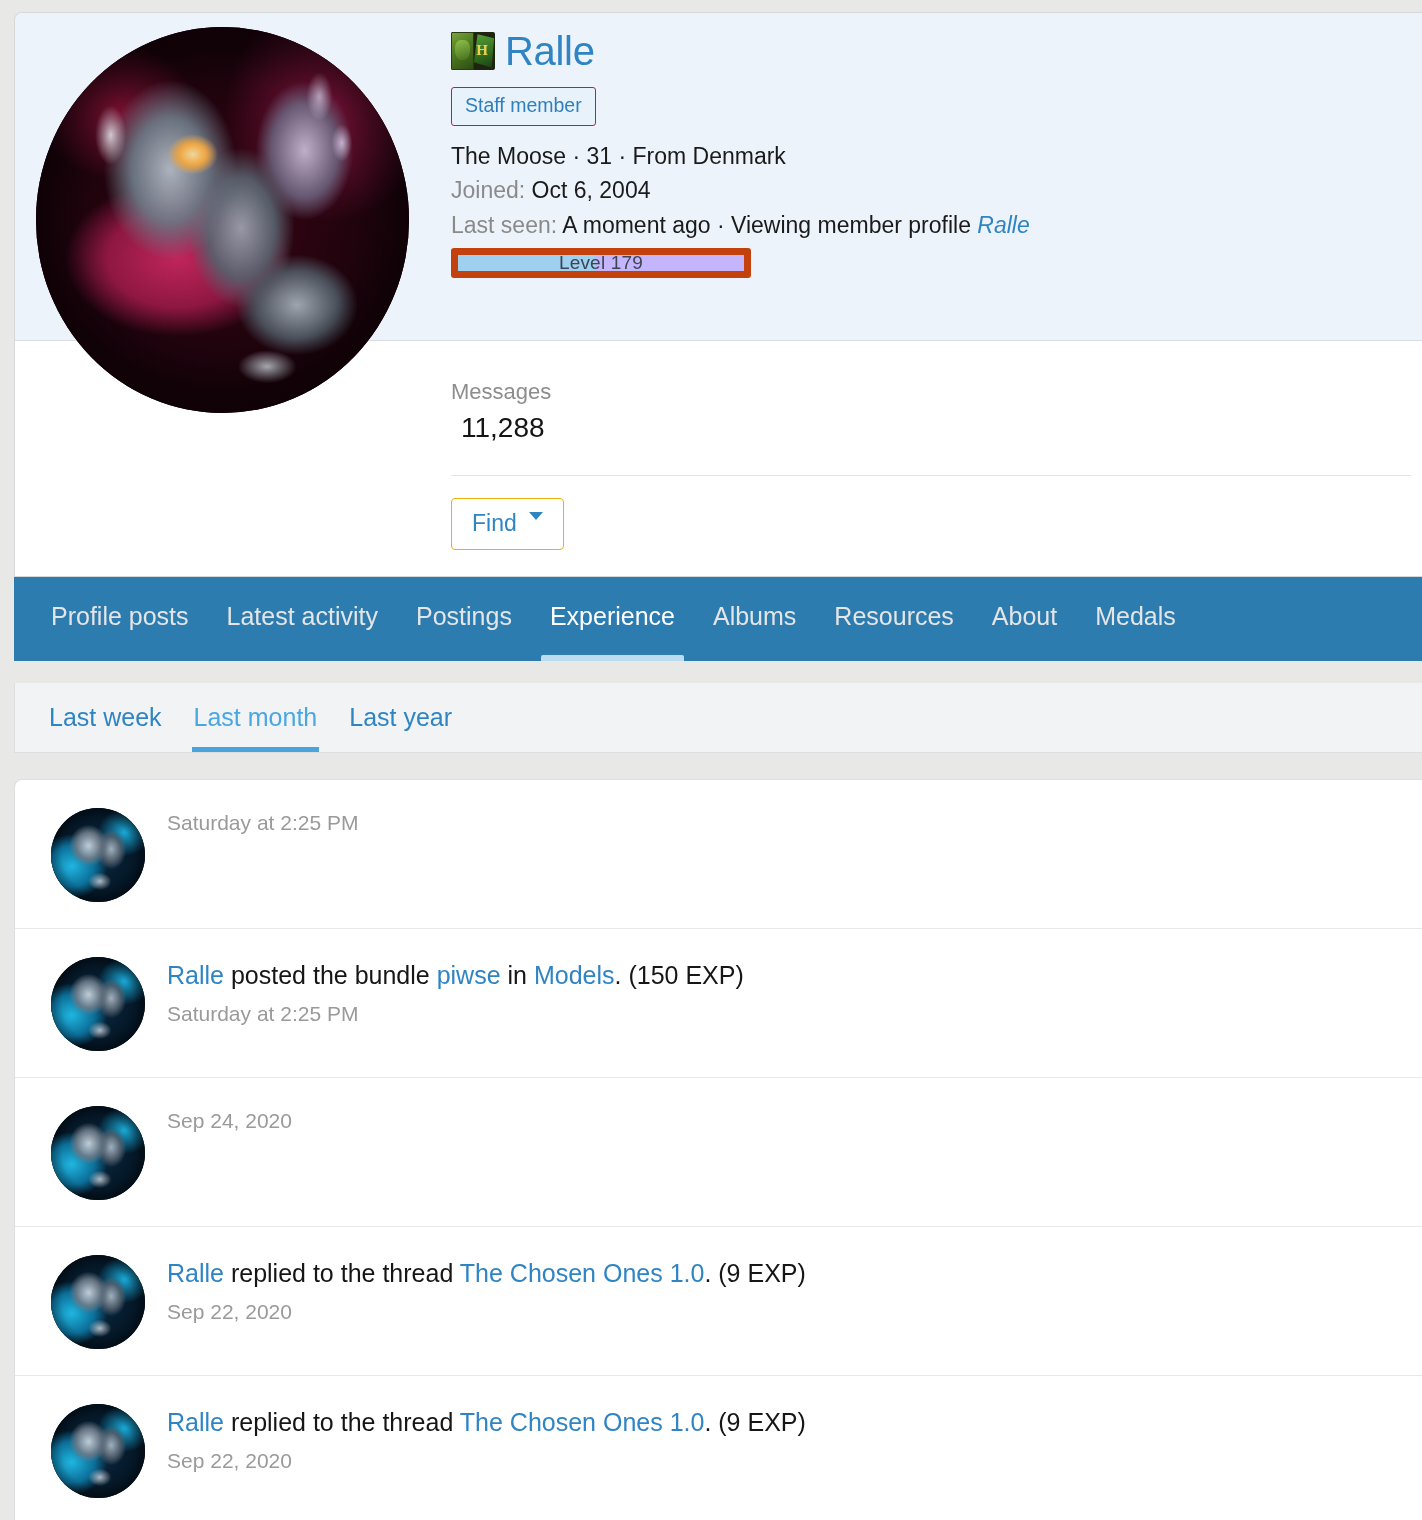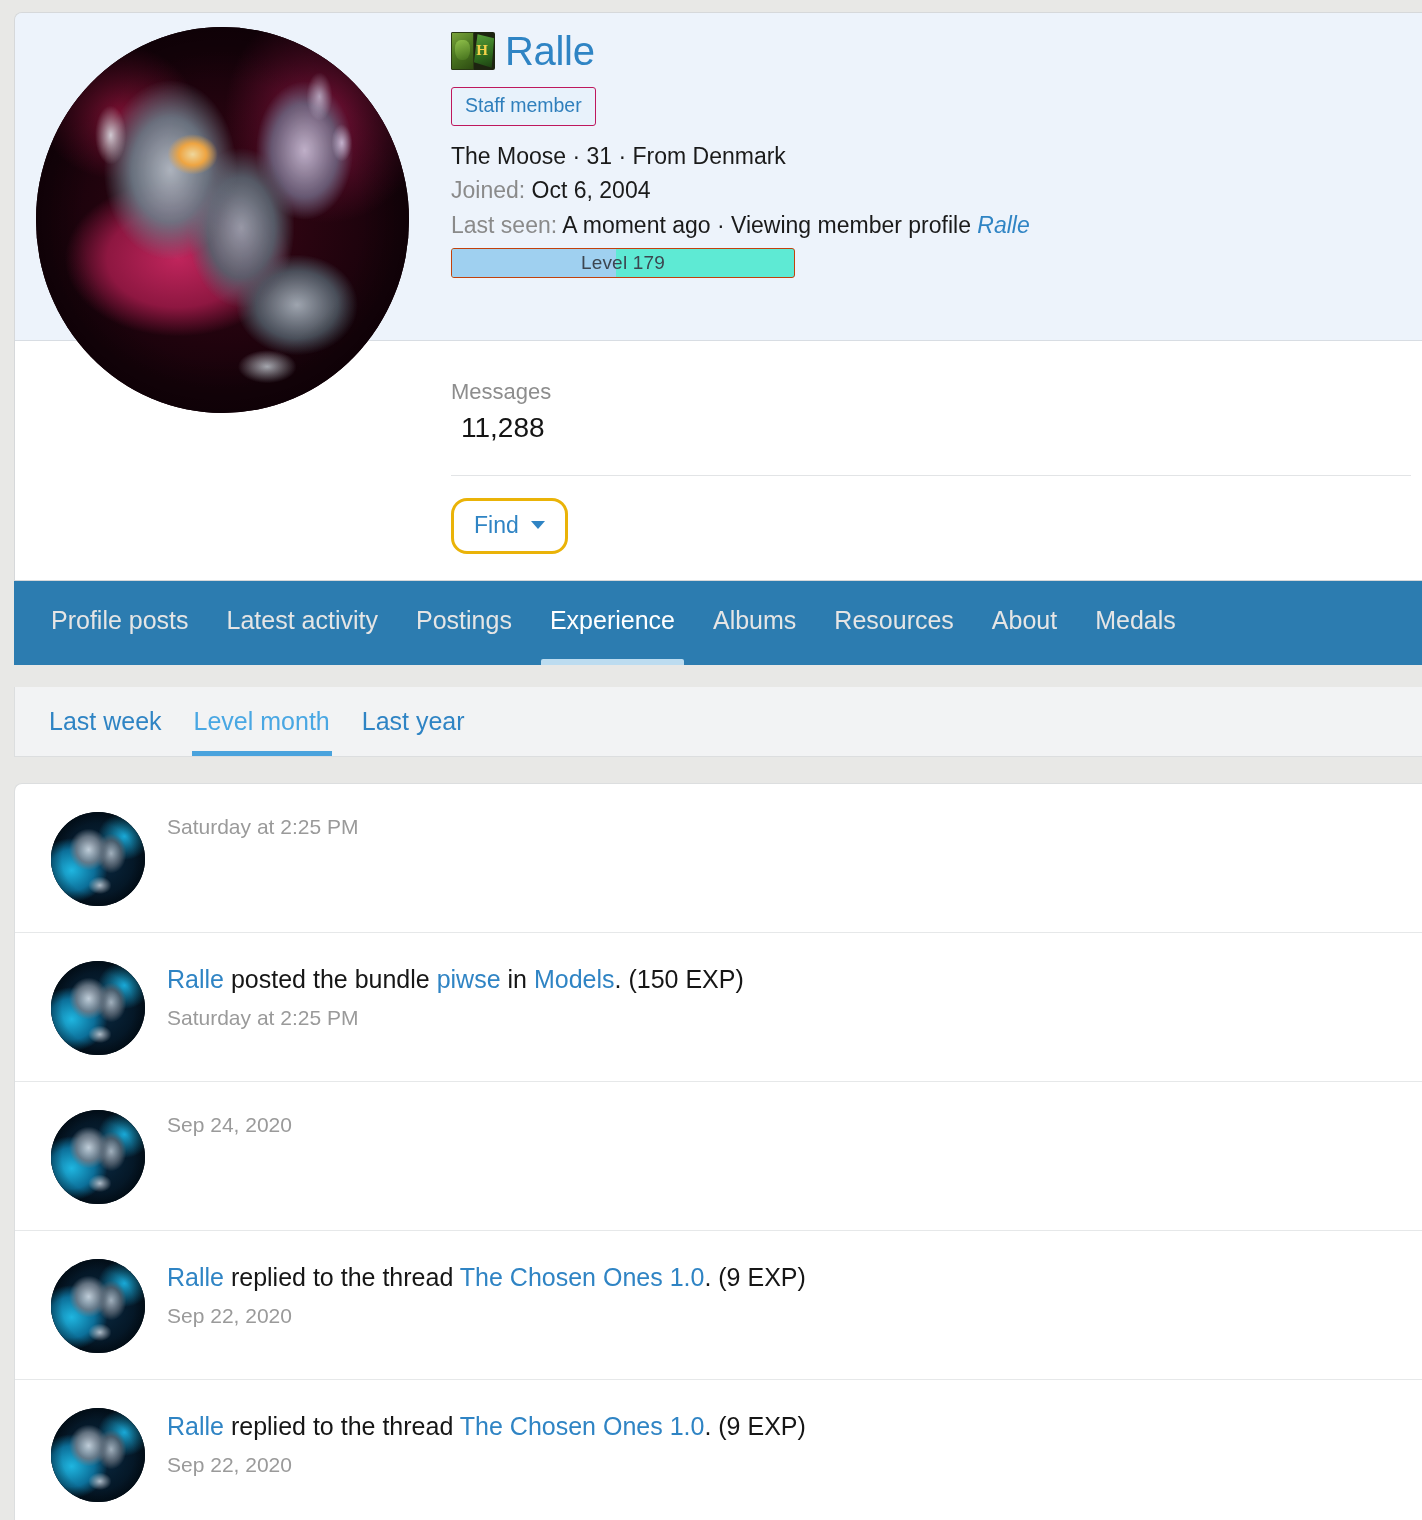--- a/index.html
+++ b/index.html
@@ -160,26 +160,26 @@
   }
   .meta-label { color: #8a8a8a; }
   .meta-link {
     color: #2f84c4;
     font-style: italic;
     text-decoration: none;
   }
 
   .level-bar {
     position: relative;
-    width: 344px;
+    width: 300px;
     height: 30px;
     margin-top: 7px;
-    border: 1px solid #c2410c;
+    border: 7px solid #c2410c;
     border-radius: 3px;
-    background: #5eead4;
+    background: #c4b5fd;
     overflow: hidden;
   }
   .level-fill {
     position: absolute;
     left: 0; top: 0; bottom: 0;
     width: 48%;
     background: #9fd0f0;
   }
   .level-text {
     position: absolute;
@@ -207,25 +207,24 @@
     padding-left: 10px;
   }
   .stats-divider {
     margin: 30px 20px 0 436px;
     border-top: 1px solid #e2e4e6;
     width: 960px;
   }
   .find-wrap { padding: 22px 20px 26px 436px; }
   .find-btn {
     display: inline-flex;
-    align-items: center;
     gap: 12px;
-    border: 3px solid #eab308;
+    border: 1px solid #eab308;
     background: #ffffff;
-    border-radius: 16px;
+    border-radius: 4px;
     padding: 13px 20px 14px;
     color: #2f84c4;
     font-size: 23px;
     line-height: 1;
     cursor: pointer;
   }
   .caret {
     width: 0; height: 0;
     border-left: 7px solid transparent;
     border-right: 7px solid transparent;
@@ -431,21 +430,21 @@
       <a href="#" class="tab"><span>Postings</span></a>
       <a href="#" class="tab active"><span>Experience</span></a>
       <a href="#" class="tab"><span>Albums</span></a>
       <a href="#" class="tab"><span>Resources</span></a>
       <a href="#" class="tab"><span>About</span></a>
       <a href="#" class="tab"><span>Medals</span></a>
     </div>
 
   <div class="subtabs-wrap" id="subtabs">
       <a href="#" class="subtab"><span>Last week</span></a>
-      <a href="#" class="subtab active"><span>Level month</span></a>
+      <a href="#" class="subtab active"><span>Last month</span></a>
       <a href="#" class="subtab"><span>Last year</span></a>
     </div>
 
   <div class="activity-list" id="activityList">
       <div class="activity-row">
         <div class="row-avatar">
           <span class="a1"></span>
           <span class="a2"></span>
           <span class="av"></span>
         </div>

